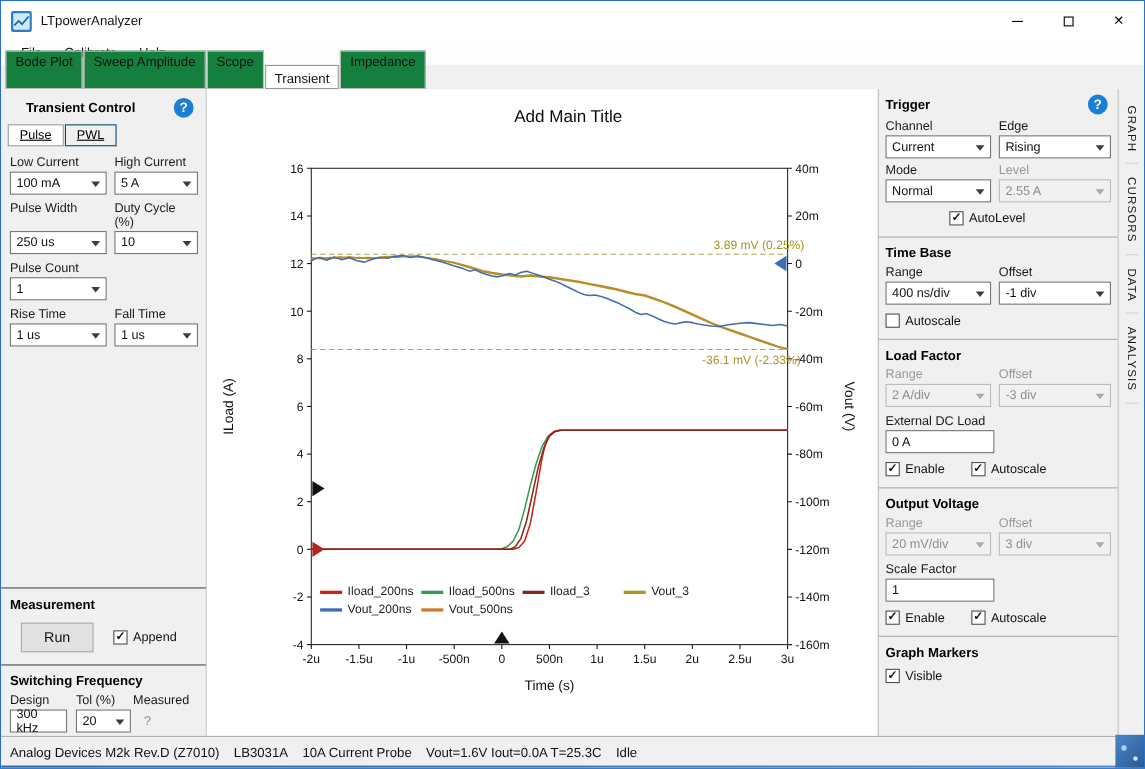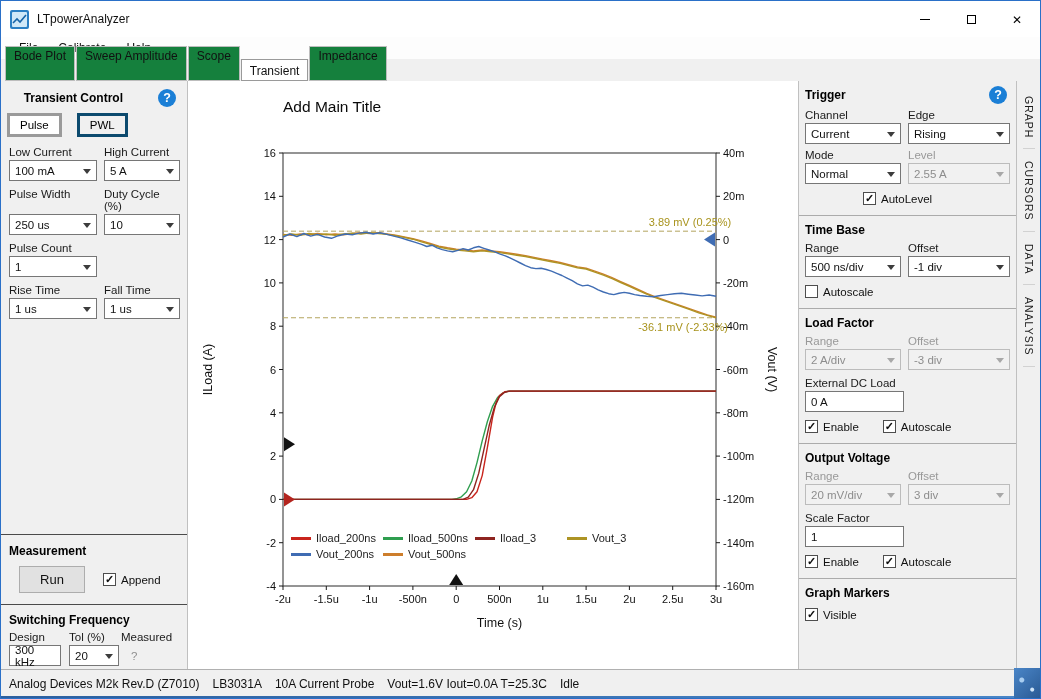--- a/index.html
+++ b/index.html
@@ -56,39 +56,39 @@
   .cb.checked::after {content:"\2713"; font-size:11px; font-weight:bold; color:#101010; line-height:1; margin-top:-1px;}
   .check {display:flex; align-items:center; gap:5px; font-size:11.5px; color:#111;}
   .btn {background:#e1e1e1; border:1px solid #adadad; font-size:13px; color:#111;
     display:flex; align-items:center; justify-content:center;}
   .lbl {font-size:11.5px; color:#1a1a1a;}
   .lbl.dim {color:#999;}
 
   
   .panel-header {display:flex; justify-content:flex-end; align-items:center; padding:8px 11px 3px 9px;gap:35px;}
   .mini-tabs {display:flex; padding-left:6px; margin-top:3px;}
-  .mini-tab {font-size:11.5px; padding:3px 10px; border:3px solid #0c4a6e; background:#f0f0f0; margin-right:15px;}
+  .mini-tab {font-size:11.5px; padding:3px 10px; border:1px solid #0c4a6e; background:#f0f0f0; margin-right:1px;text-decoration:underline;}
   .mini-tab.active {background:#fff; border-color:#9a9a9a;}
   .lp-grid {display:grid; grid-template-columns:88px 76px; column-gap:7px; padding:2px 0 0 8px;}
   .lp-grid .lbl {padding:7px 0 2px;}
   .lp-measurement {position:absolute; top:453px; left:0; right:0; border-top:1px solid #4a4a4a; padding:6px 8px 0;}
   .run-row {display:flex; align-items:center; margin-top:7px; padding-left:10px;}
   .run-btn {width:66px; height:27px;}
   .append {margin-left:18px;}
   .lp-switching {position:absolute; top:523px; left:0; right:0; border-top:1px solid #4a4a4a; padding:5px 0 0 8px;}
   .sw-labels {display:flex; font-size:11px; margin-top:3px;}
   .sw-labels span:nth-child(1){width:60px;} .sw-labels span:nth-child(2){width:52px;}
   .sw-fields {display:flex; margin-top:2px; align-items:center;}
   .sw-design {width:52px;} .sw-tol {width:50px; margin-left:8px;}
   .sw-measured {margin-left:8px; padding-left:4px; color:#8d8d8d; font-size:11.5px;}
 
   
   #chart-svg {position:absolute; left:0; top:0;}
   svg text {font-family:"Liberation Sans", sans-serif;}
-  .chart-title {position:absolute; left:95px; top:17px; width:433px; text-align:left;
+  .chart-title {position:absolute; left:112px; top:17px; width:433px; text-align:center;
     font-size:15.5px; color:#0a0a0a;}
   .legend {position:absolute; left:103px; top:451px; width:380px; display:flex; flex-wrap:wrap;
     column-gap:4px; row-gap:4px; font-size:11px; color:#222;}
   .legend-item {width:88px; display:flex; align-items:center; gap:5px; white-space:nowrap;}
   .legend-swatch {width:20px; height:3px; display:inline-block; flex:none;}
 
   
   .rp-sec {padding-top:2px;}
   .rp-sec.bordered {border-top:1px solid #ababab; margin-top:8px; padding-top:4px;}
   .sec-head {display:flex; justify-content:space-between; align-items:center; padding:3px 9px 0 6px;}
@@ -392,21 +392,21 @@
       </div>
 
       <div class="rp-sec bordered">
         <div class="sec-head">
             <span class="sec-title">Time Base</span>
           </div>
         <div class="rp-grid">
           <span class="lbl">Range</span>
           <span class="lbl">Offset</span>
           <div class="combo">
-              <span>500 ns/div</span>
+              <span>400 ns/div</span>
               <span class="combo-arrow"></span>
             </div>
           <div class="combo">
               <span>-1 div</span>
               <span class="combo-arrow"></span>
             </div>
         </div>
         <div class="chk-row">
           <label class="check">
             <span class="cb"></span>

